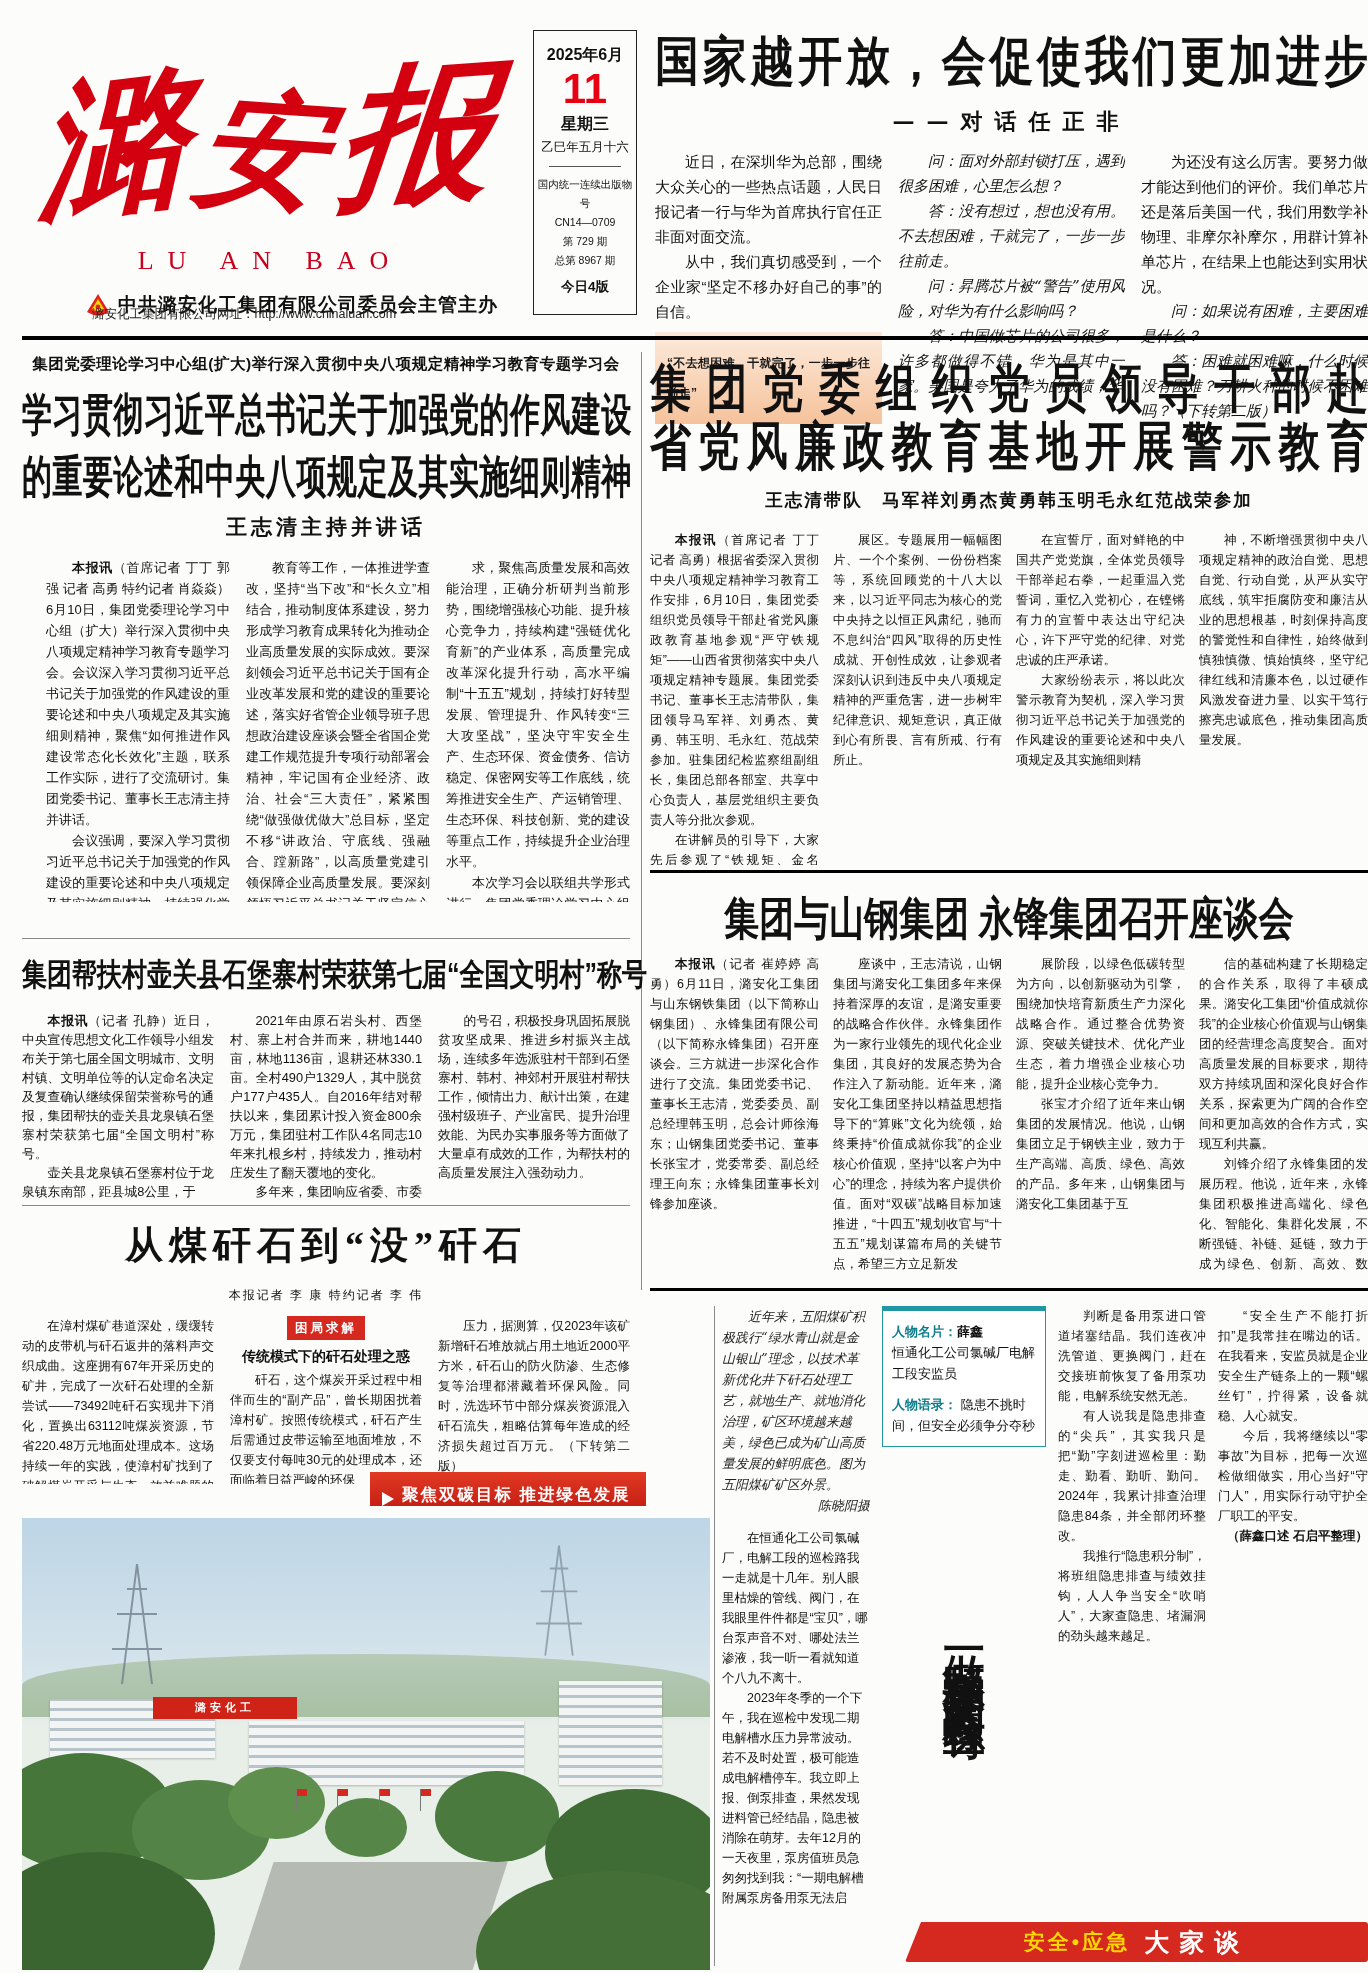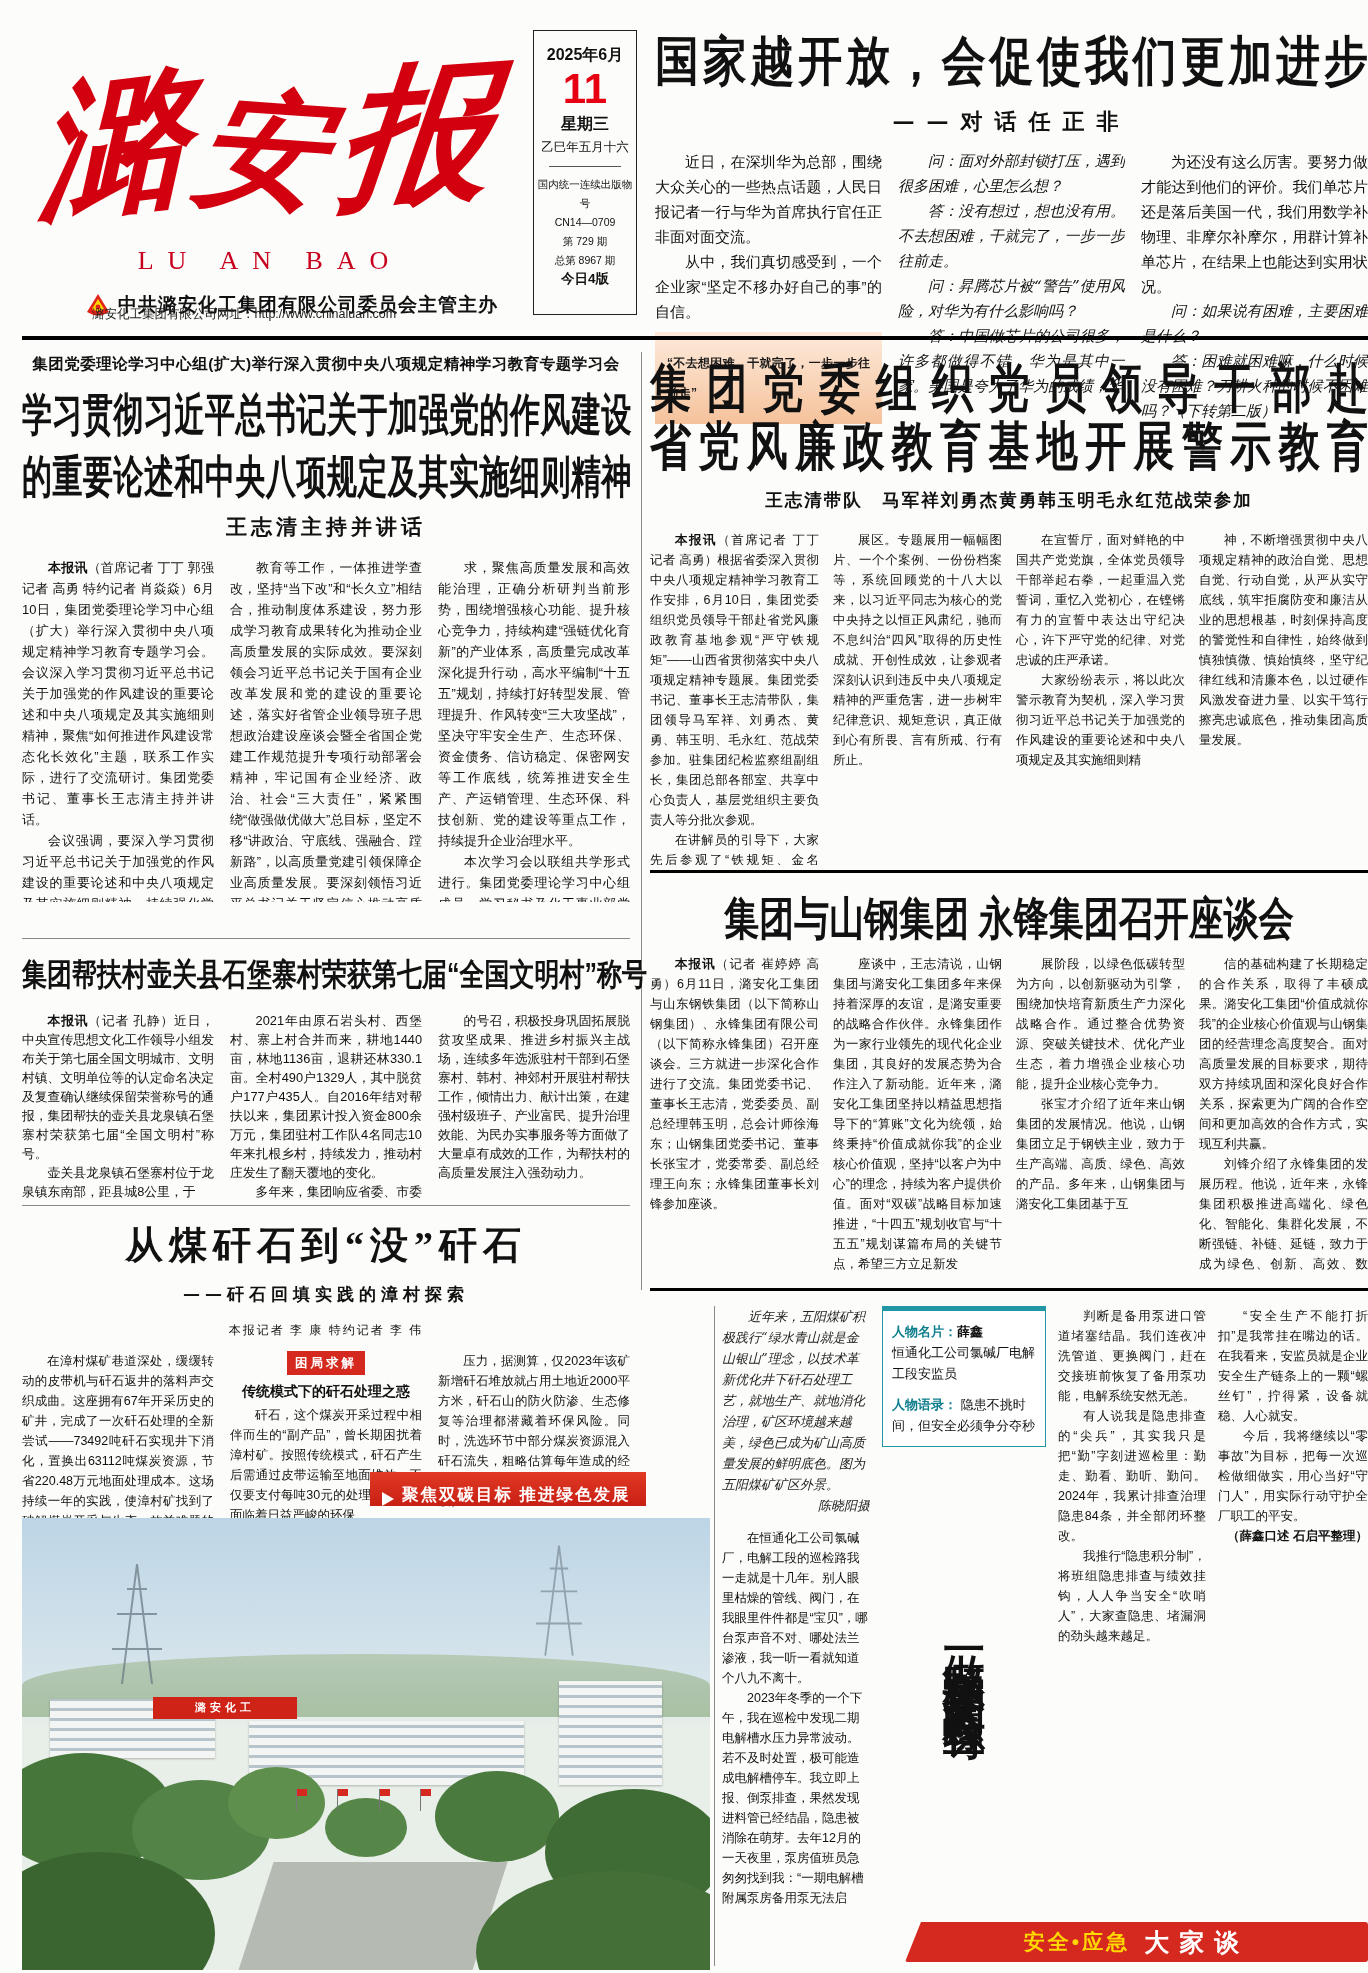--- a/index.html
+++ b/index.html
@@ -34,21 +34,21 @@
 
   
   .datebox{left:533px;top:30px;width:104px;height:285px;border:1.5px solid #222;
            text-align:center;padding-top:14px;box-sizing:border-box;}
   .db-date{font-size:16px;font-weight:bold;}
   .db-day{font-size:42px;font-weight:900;color:#e60012;line-height:46px;}
   .db-week{font-size:16px;font-weight:bold;margin-top:2px;}
   .db-lunar{font-size:12.5px;margin-top:4px;}
   .db-div{width:72px;height:1px;background:#555;margin:10px auto 8px;}
   .db-s{font-size:10.5px;line-height:19px;}
-  .db-pages{font-size:13.5px;font-weight:bold;}
+  .db-pages{font-size:13.5px;font-weight:bold;margin-top:8px;}
 
   
   .topstory{left:655px;top:26px;width:713px;}
   .ts-h{font-size:44px;font-weight:900;transform:scaleY(1.2);transform-origin:50% 0;
         white-space:nowrap;text-align:justify;text-align-last:justify;width:100%;}
   .ts-sub{margin-top:22px;text-align:center;font-family:"DejaVu Serif",serif;
           font-size:22px;letter-spacing:12px;font-weight:bold;}
   .ts-sub:before{content:"";display:inline-block;width:0;}
   .quotebox{margin-top:8px;background:linear-gradient(180deg,#fdeadb,#f5c29b);
             padding:16px 12px;font-weight:900;font-size:12px;line-height:30px;color:#1a1a1a;}
@@ -187,21 +187,21 @@
 
   <div class="sec" style="left:22px;top:354px;width:608px;">
     <div class="kicker">集团党委理论学习中心组(扩大)举行深入贯彻中央八项规定精神学习教育专题学习会</div>
     <div class="lead-hwrap">
         <div class="lead-h">学习贯彻习近平总书记关于加强党的作风建设</div>
       </div>
     <div class="lead-hwrap">
         <div class="lead-h">的重要论述和中央八项规定及其实施细则精神</div>
       </div>
     <div class="speaker">王志清主持并讲话</div>
-    <div class="cols3 body-md" style="margin-top:16px;height:345px;">
+    <div class="cols3 body-md" style="margin-top:16px;height:345px;margin-left:24px;">
       <div class="col">
           <p><b>本报讯</b>（首席记者 丁丁 郭强 记者 高勇 特约记者 肖焱焱）6月10日，集团党委理论学习中心组（扩大）举行深入贯彻中央八项规定精神学习教育专题学习会。会议深入学习贯彻习近平总书记关于加强党的作风建设的重要论述和中央八项规定及其实施细则精神，聚焦“如何推进作风建设常态化长效化”主题，联系工作实际，进行了交流研讨。集团党委书记、董事长王志清主持并讲话。</p>
           <p>会议强调，要深入学习贯彻习近平总书记关于加强党的作风建设的重要论述和中央八项规定及其实施细则精神，持续强化学习研讨、查摆问题、集中整治及开门</p>
         </div>
       <div class="col">
           <p>教育等工作，一体推进学查改，坚持“当下改”和“长久立”相结合，推动制度体系建设，努力形成学习教育成果转化为推动企业高质量发展的实际成效。要深刻领会习近平总书记关于国有企业改革发展和党的建设的重要论述，落实好省管企业领导班子思想政治建设座谈会暨全省国企党建工作规范提升专项行动部署会精神，牢记国有企业经济、政治、社会“三大责任”，紧紧围绕“做强做优做大”总目标，坚定不移“讲政治、守底线、强融合、蹚新路”，以高质量党建引领保障企业高质量发展。要深刻领悟习近平总书记关于坚定信心推动高质量发展的重要要</p>
         </div>
       <div class="col">
           <p>求，聚焦高质量发展和高效能治理，正确分析研判当前形势，围绕增强核心功能、提升核心竞争力，持续构建“强链优化育新”的产业体系，高质量完成改革深化提升行动，高水平编制“十五五”规划，持续打好转型发展、管理提升、作风转变“三大攻坚战”，坚决守牢安全生产、生态环保、资金债务、信访稳定、保密网安等工作底线，统筹推进安全生产、产运销管理、生态环保、科技创新、党的建设等重点工作，持续提升企业治理水平。</p>
           <p>本次学习会以联组共学形式进行。集团党委理论学习中心组成员、学习秘书及化工事业部党委理论学习中心组成员参加学习。</p>
@@ -225,21 +225,20 @@
       <div class="col">
           <p>的号召，积极投身巩固拓展脱贫攻坚成果、推进乡村振兴主战场，连续多年选派驻村干部到石堡寨村、韩村、神郊村开展驻村帮扶工作，倾情出力、献计出策，在建强村级班子、产业富民、提升治理效能、为民办实事服务等方面做了大量卓有成效的工作，为帮扶村的高质量发展注入强劲动力。</p>
         </div>
     </div>
   </div>
 
   <div class="hline" style="left:22px;top:1205px;width:608px;"></div>
 
   <div class="sec" style="left:22px;top:1220px;width:608px;height:290px;">
     <div class="gang-h">从煤矸石到“没”矸石</div>
-    <div class="gang-sub">——矸石回填实践的漳村探索</div>
     <div class="gang-by">本报记者 李 康 特约记者 李 伟</div>
     <div class="cols3 body-sm" style="margin-top:12px;height:168px;">
       <div class="col">
           <p>在漳村煤矿巷道深处，缓缓转动的皮带机与矸石返井的落料声交织成曲。这座拥有67年开采历史的矿井，完成了一次矸石处理的全新尝试——73492吨矸石实现井下消化，置换出63112吨煤炭资源，节省220.48万元地面处理成本。这场持续一年的实践，使漳村矿找到了破解煤炭开采与生态、效益难题的新思路。</p>
         </div>
       <div class="col">
         <div style="text-align:center;"><span class="glabel">困局求解</span></div>
         <div class="gsubhead">传统模式下的矸石处理之惑</div>
         <div>
             <p>矸石，这个煤炭开采过程中相伴而生的“副产品”，曾长期困扰着漳村矿。按照传统模式，矸石产生后需通过皮带运输至地面堆放，不仅要支付每吨30元的处理成本，还面临着日益严峻的环保</p>

